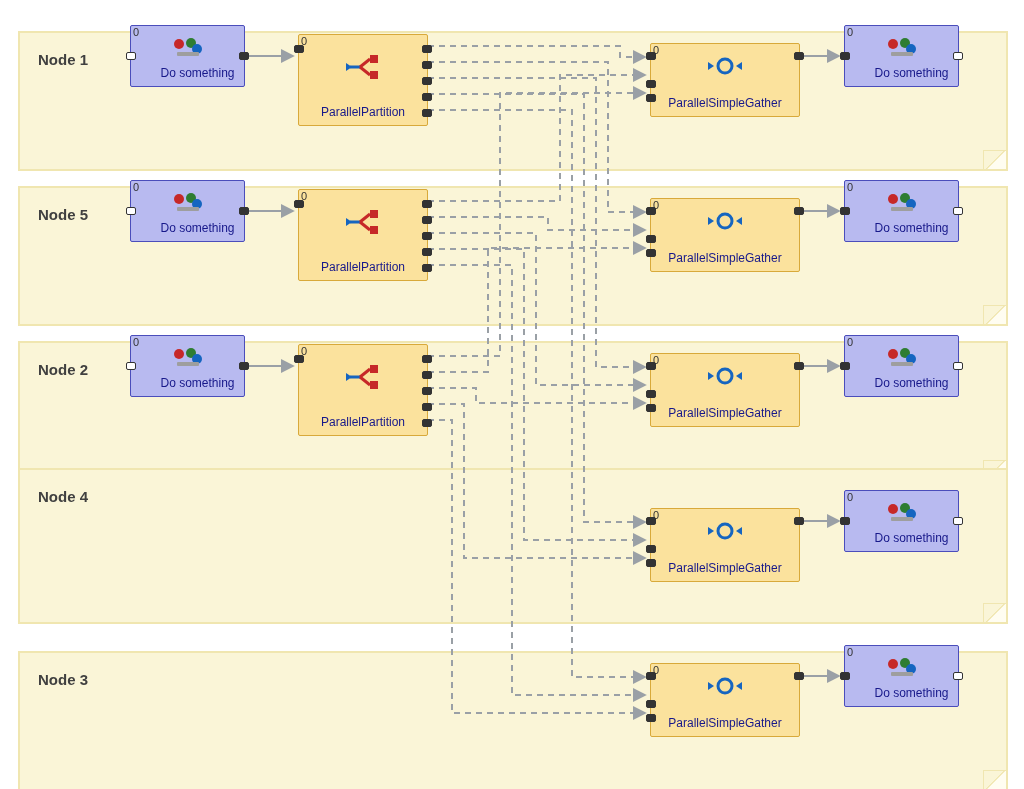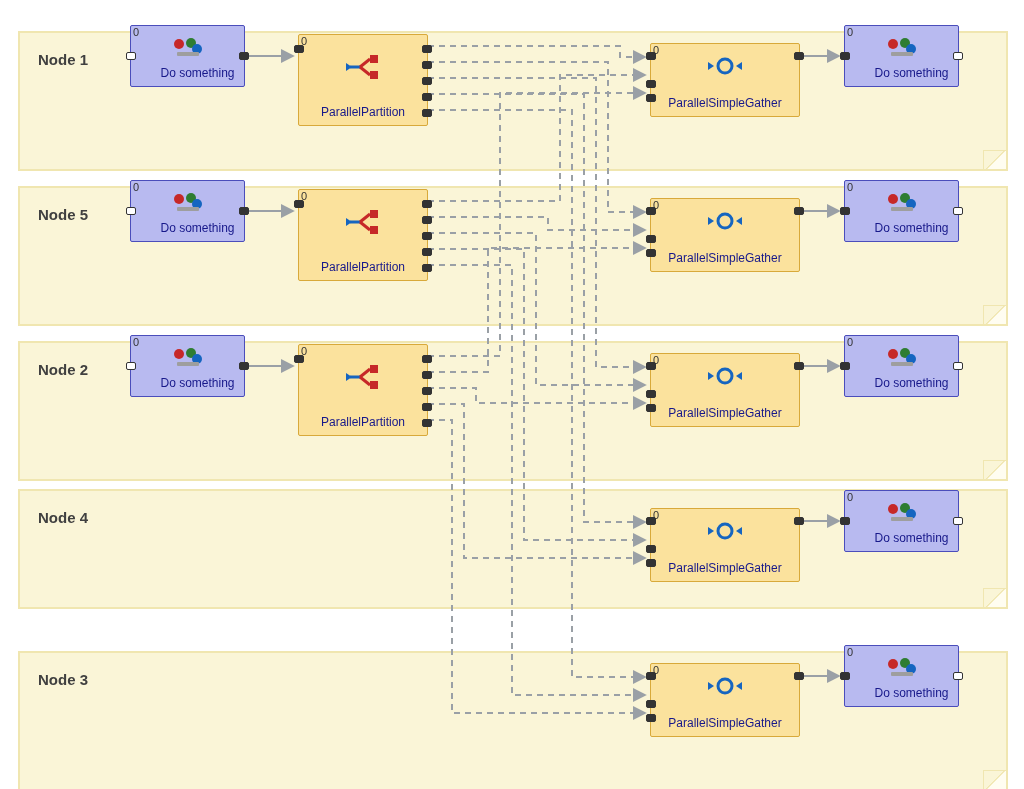--- a/index.html
+++ b/index.html
@@ -138,21 +138,21 @@
 
   <div class="lane" style="top:10px;  height:140px;">
     <div class="lane-title">Node 1</div>
   </div>
   <div class="lane" style="top:165px; height:140px;">
     <div class="lane-title">Node 5</div>
   </div>
   <div class="lane" style="top:320px; height:140px;">
     <div class="lane-title">Node 2</div>
   </div>
-  <div class="lane" style="top:468px; height:120px;">
+  <div class="lane" style="top:447px; height:156px;">
     <div class="lane-title">Node 4</div>
   </div>
   <div class="lane" style="top:630px; height:140px;">
     <div class="lane-title">Node 3</div>
   </div>
 
   <svg class="edges">
     <defs>
       <marker id="arrow" viewBox="0 0 10 10" refX="8" refY="5" markerWidth="7" markerHeight="7" orient="auto-start-reverse">
         <path class="arrowfill" d="M0,0 L10,5 L0,10 Z"></path>

